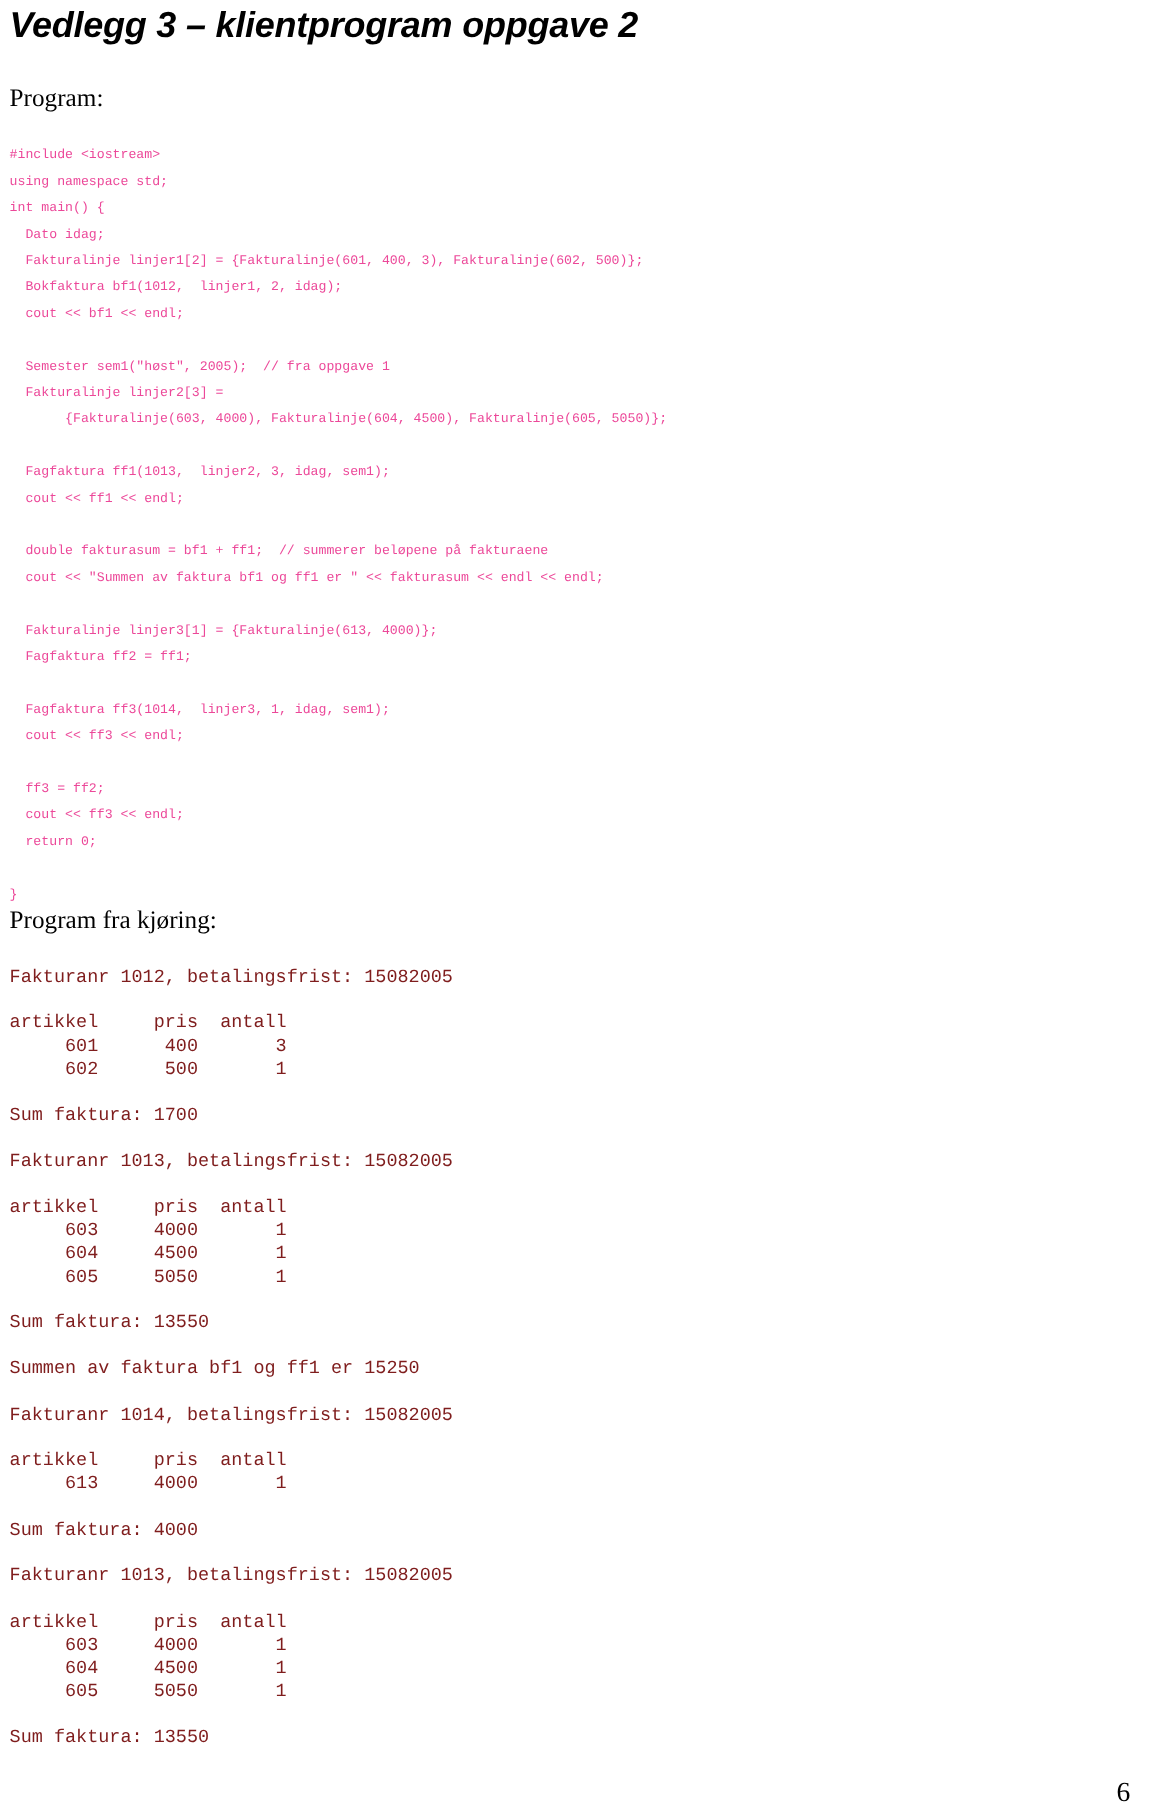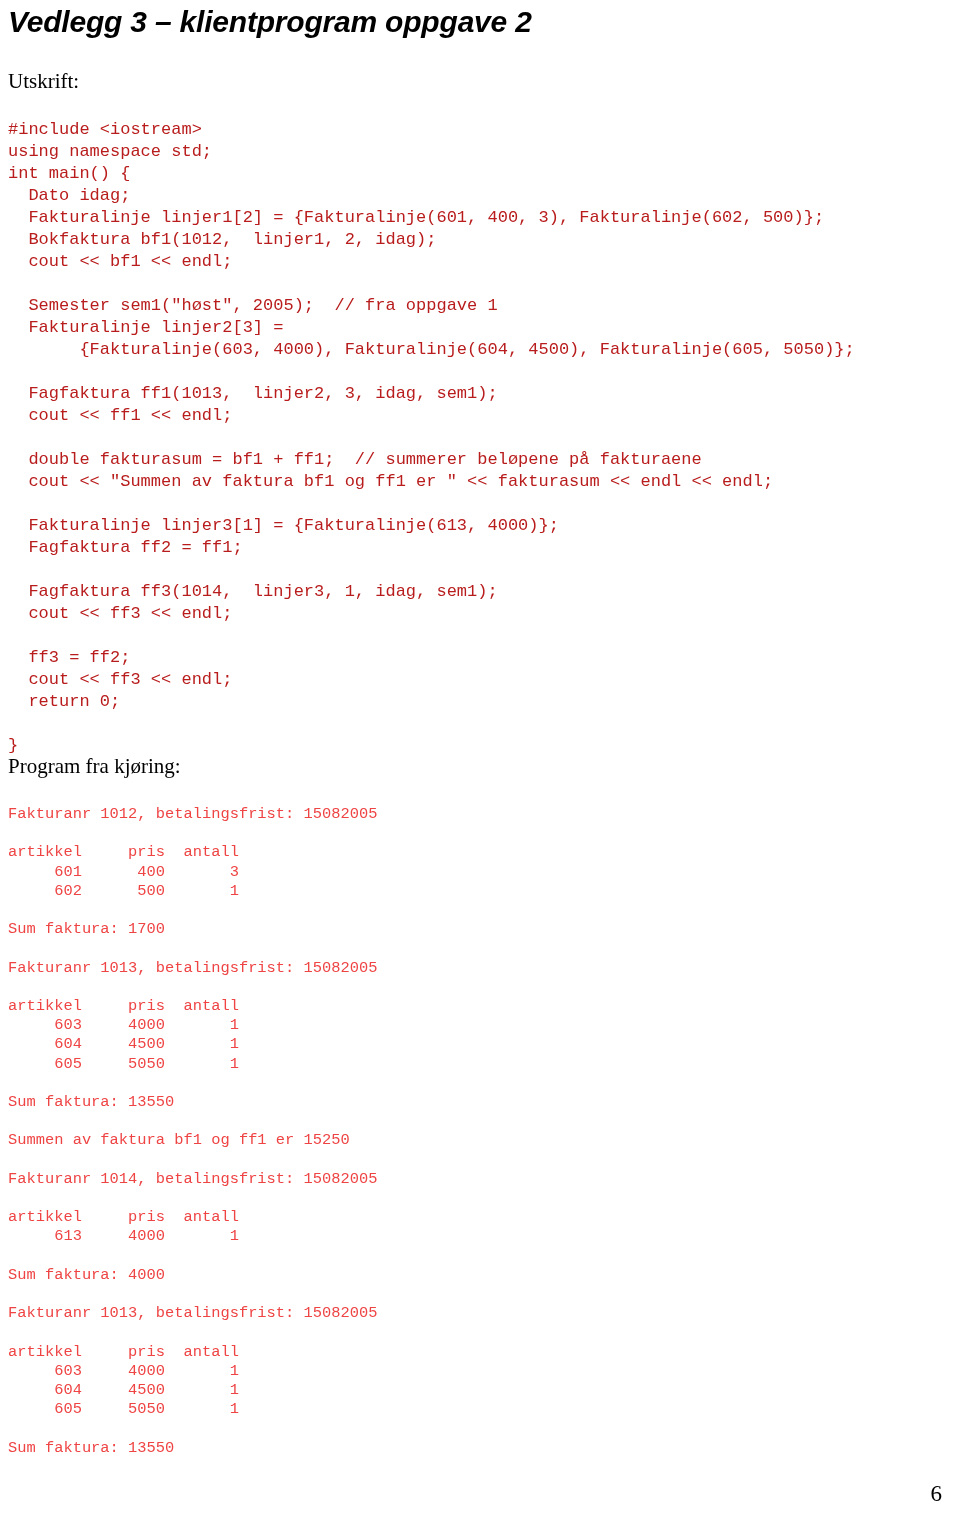--- a/index.html
+++ b/index.html
@@ -47,37 +47,37 @@
     color: #000;
   }
   #heading-program { top: 68px; }
   #heading-output  { top: 753px; }
 
   
   .code-block {
     position: absolute;
     left: 8px;
     font-family: "Liberation Mono", "DejaVu Sans Mono", monospace;
-    font-size: 17px;
+    font-size: 11px;
     line-height: 22px;
     white-space: pre;
-    color: #b91c1c;
+    color: #ec4899;
     letter-spacing: 0px;
     margin: 0;
   }
   #program-code { top: 119px; }
 
   .output-block {
     position: absolute;
     left: 8px;
     font-family: "Liberation Mono", "DejaVu Sans Mono", monospace;
     font-size: 15.4px;
     line-height: 19.2px;
     white-space: pre;
-    color: #ef4444;
+    color: #7f1d1d;
     margin: 0;
   }
   #run-output { top: 805px; }
 
   
   .page-number {
     position: absolute;
     right: 18px;
     bottom: 8px;
     font-family: "Liberation Serif", "DejaVu Serif", serif;
@@ -86,21 +86,21 @@
     color: #000;
   }
 </style>
 </head>
 <body>
 
 <div class="page">
 
   <div class="doc-title">Vedlegg 3 – klientprogram oppgave 2</div>
 
-  <div class="sub-heading" id="heading-program">Utskrift:</div>
+  <div class="sub-heading" id="heading-program">Program:</div>
 
   <pre class="code-block" id="program-code">#include &lt;iostream&gt;
 using namespace std;
 int main() {
   Dato idag;
   Fakturalinje linjer1[2] = {Fakturalinje(601, 400, 3), Fakturalinje(602, 500)};
   Bokfaktura bf1(1012,  linjer1, 2, idag);
   cout &lt;&lt; bf1 &lt;&lt; endl;
 
   Semester sem1("høst", 2005);  // fra oppgave 1

